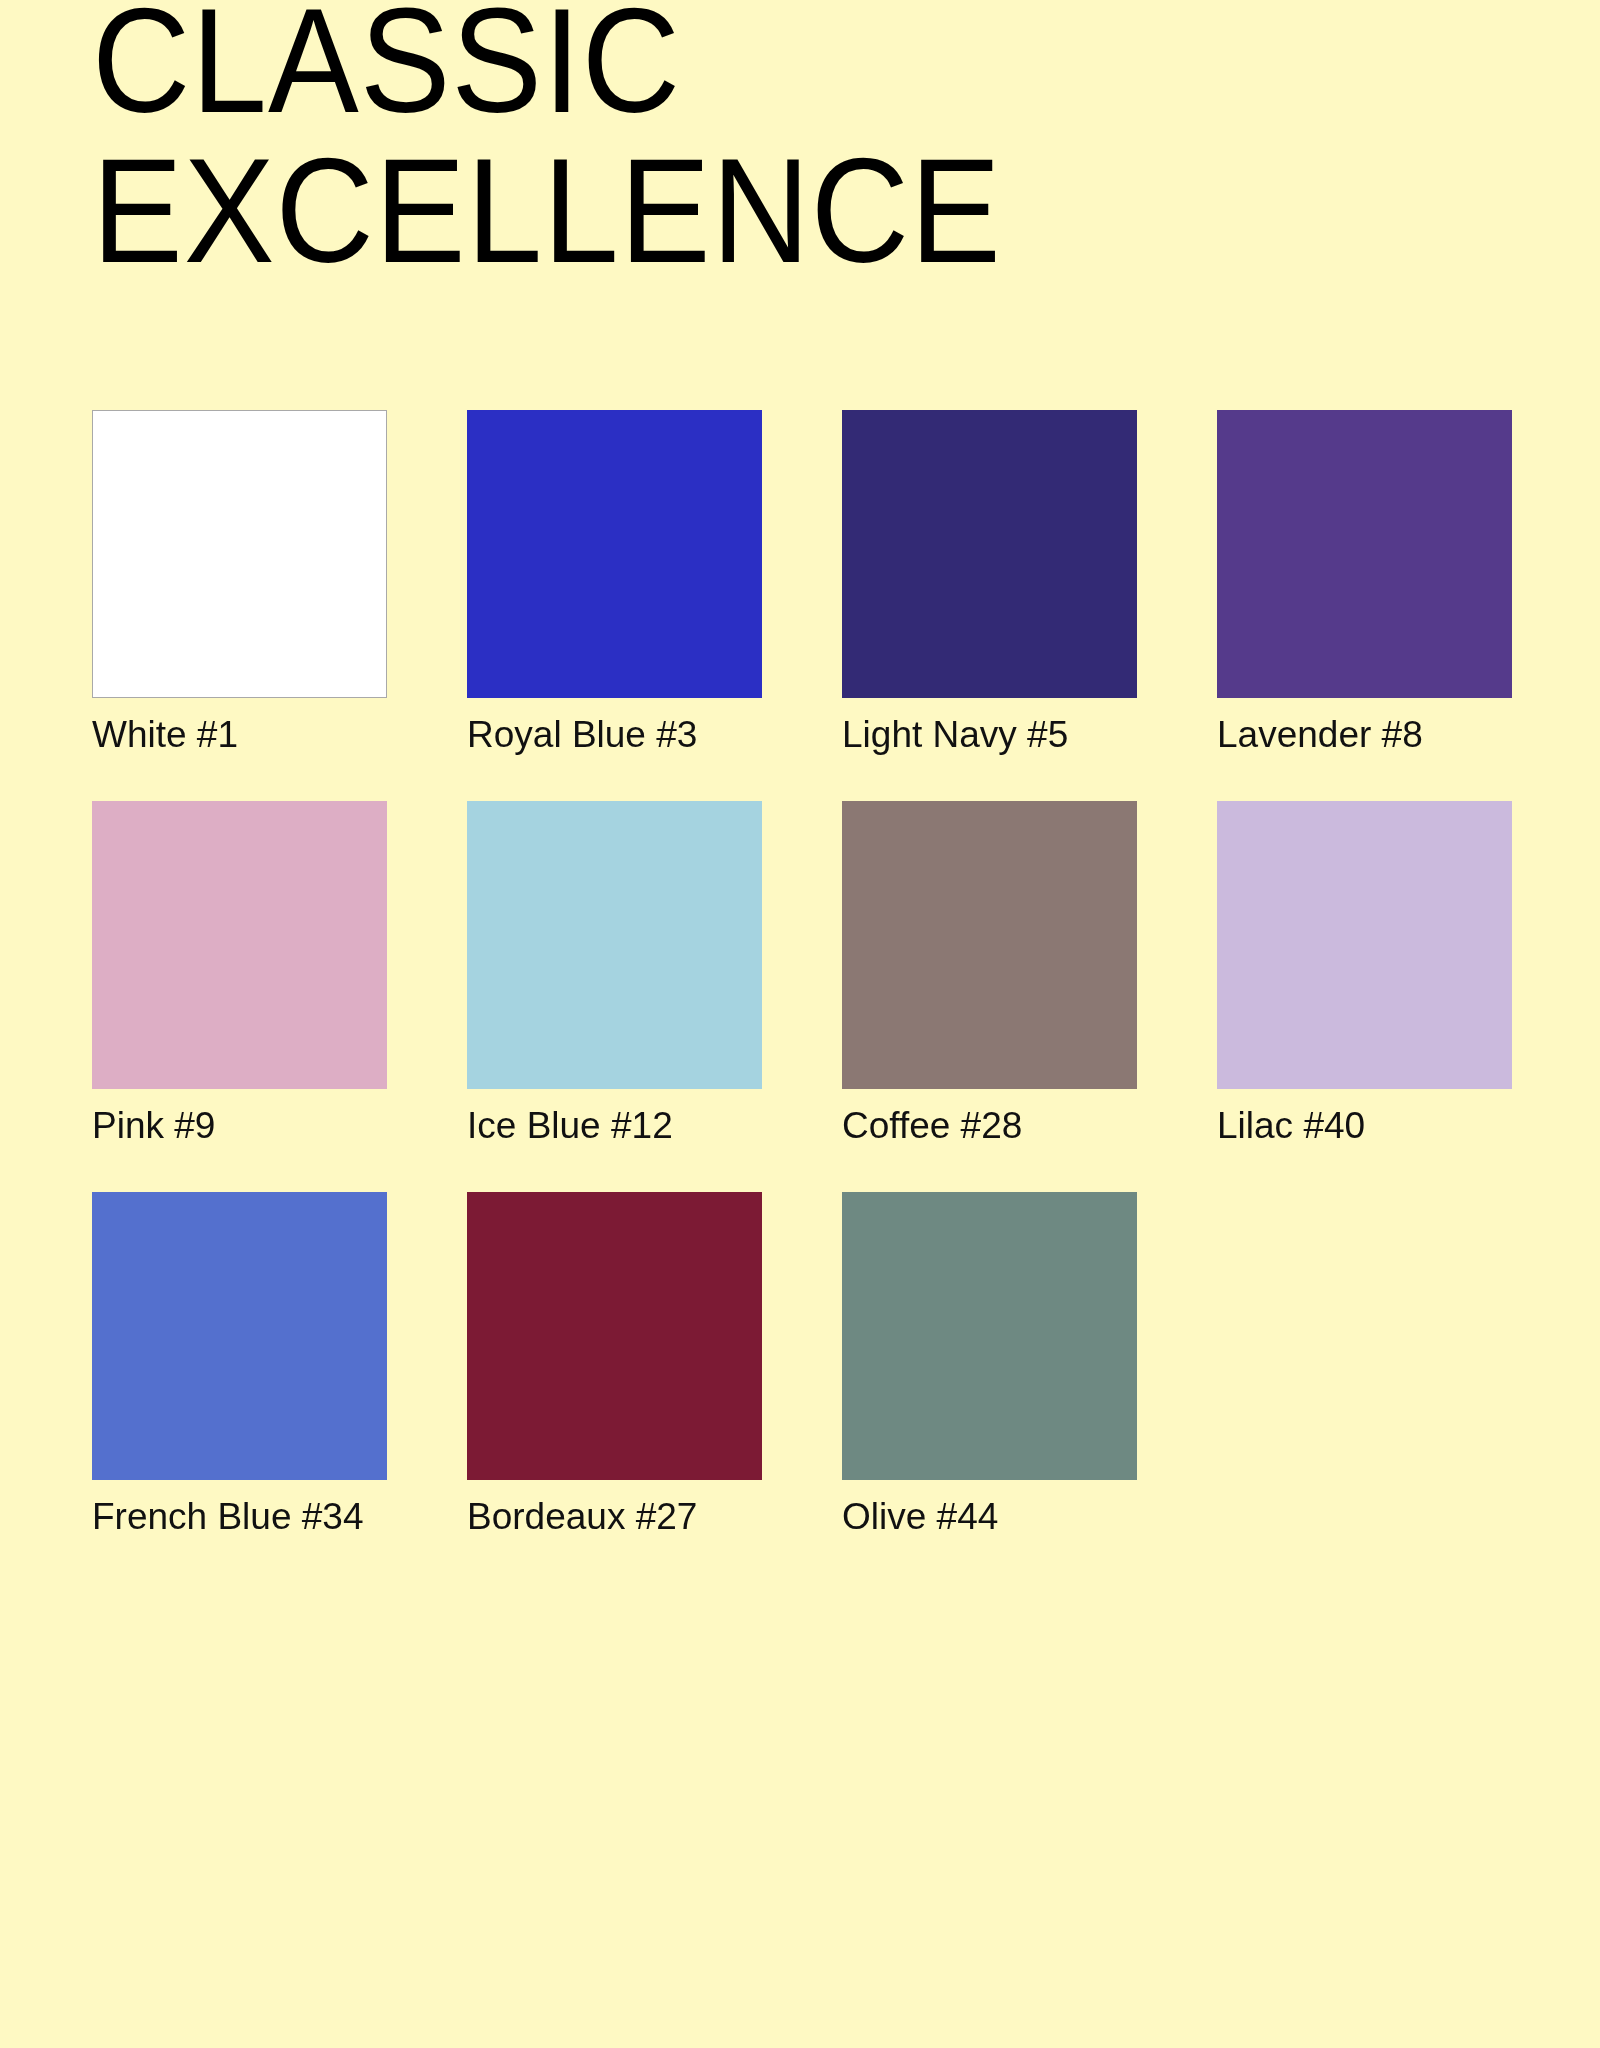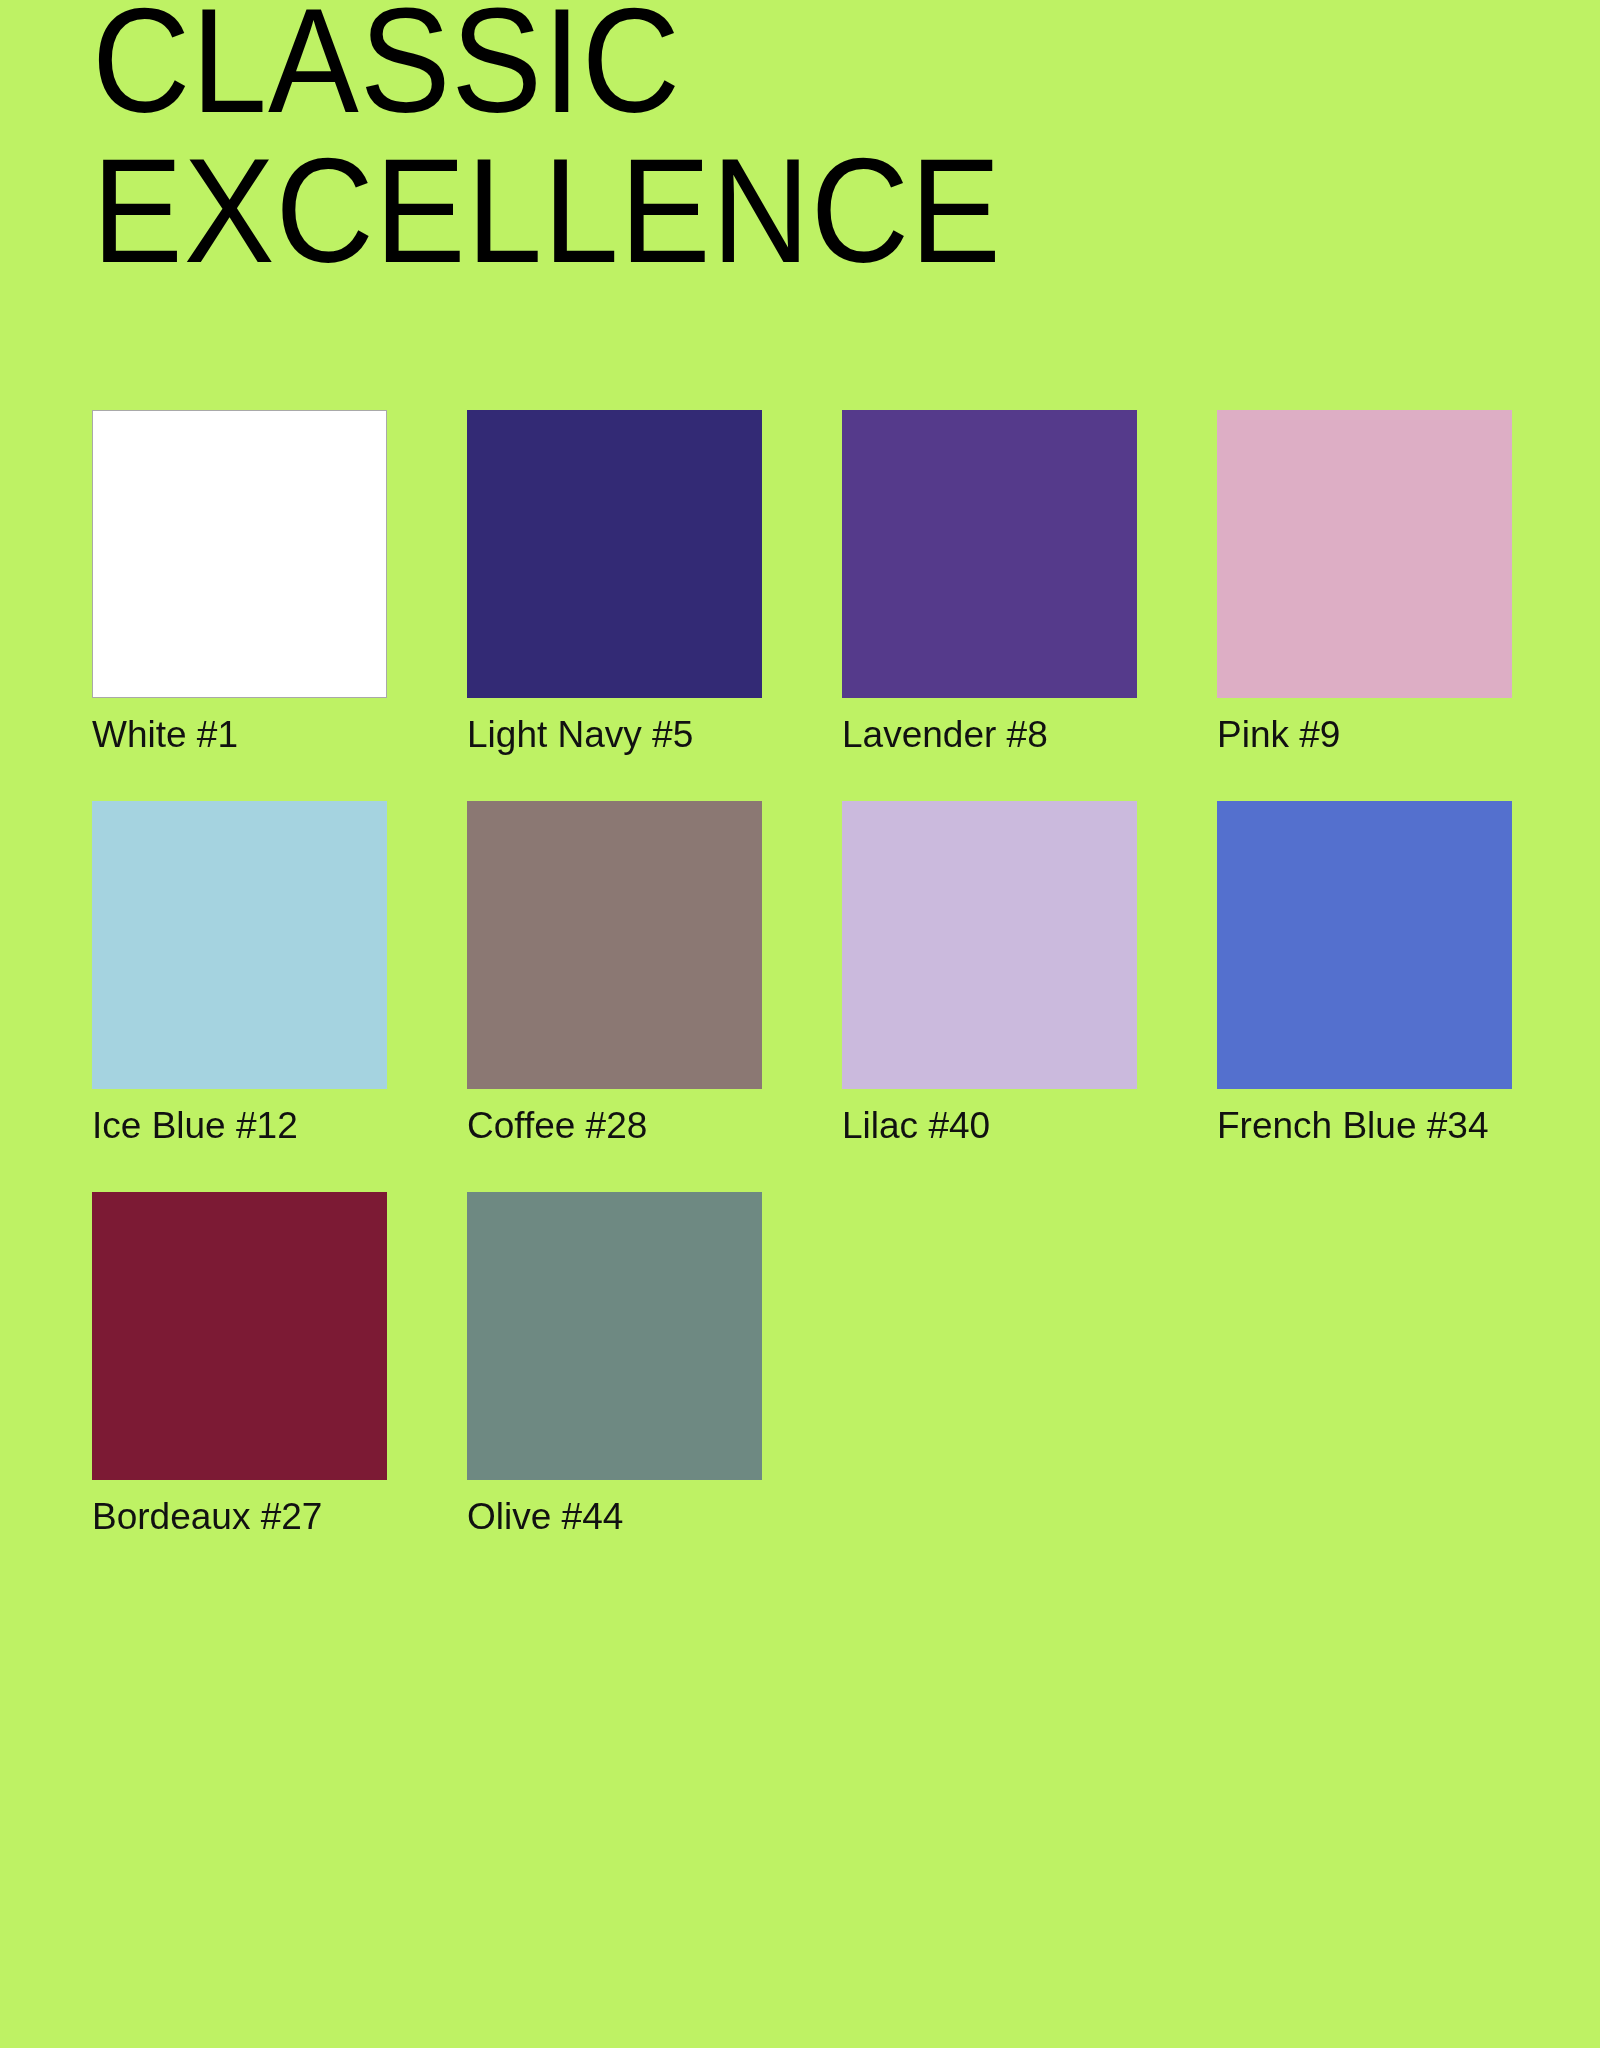--- a/index.html
+++ b/index.html
@@ -12,21 +12,21 @@
     height: 2048px;
     overflow: hidden;
     font-family: "Liberation Sans", "DejaVu Sans", sans-serif;
     -webkit-font-smoothing: antialiased;
   }
 
   .page {
     position: relative;
     width: 1600px;
     height: 2048px;
-    background: #bef264;
+    background: #fef9c3;
     overflow: hidden;
   }
 
   
   .title-block {
     position: absolute;
     left: 92px;
     top: -14px;
     width: 1420px;
   }
@@ -90,20 +90,24 @@
     <span class="title-line">CLASSIC</span>
     <span class="title-line">EXCELLENCE</span>
   </div>
 
   <div class="grid">
       <div class="swatch-cell">
         <div class="swatch-chip bordered" style="background: rgb(255, 255, 255); border-color: rgb(169, 169, 169);"></div>
         <span class="swatch-label">White #1</span>
       </div>
       <div class="swatch-cell">
+        <div class="swatch-chip" style="background: rgb(43, 47, 196);"></div>
+        <span class="swatch-label">Royal Blue #3</span>
+      </div>
+      <div class="swatch-cell">
         <div class="swatch-chip" style="background: rgb(51, 42, 117);"></div>
         <span class="swatch-label">Light Navy #5</span>
       </div>
       <div class="swatch-cell">
         <div class="swatch-chip" style="background: rgb(85, 58, 139);"></div>
         <span class="swatch-label">Lavender #8</span>
       </div>
       <div class="swatch-cell">
         <div class="swatch-chip" style="background: rgb(221, 174, 197);"></div>
         <span class="swatch-label">Pink #9</span>

